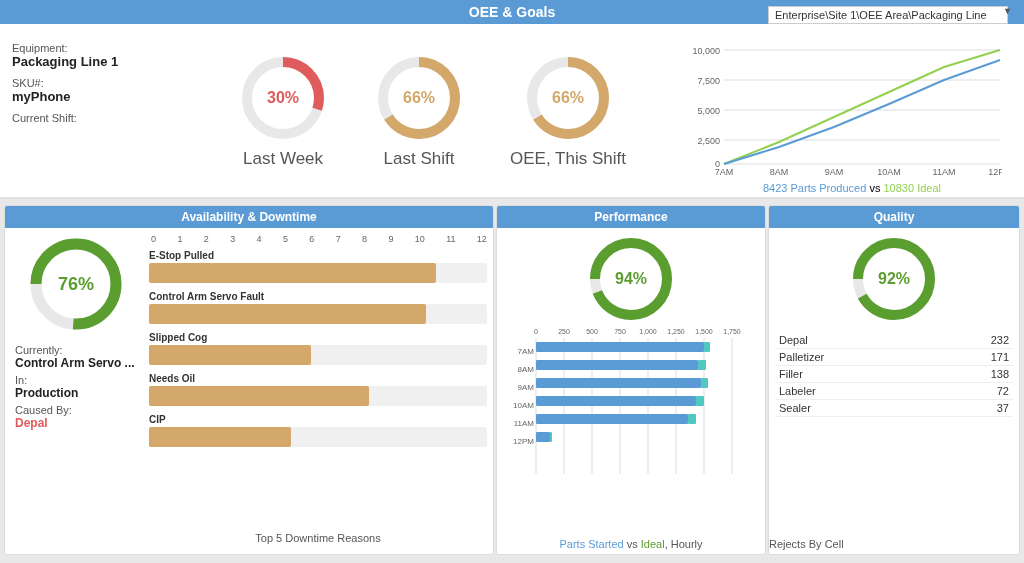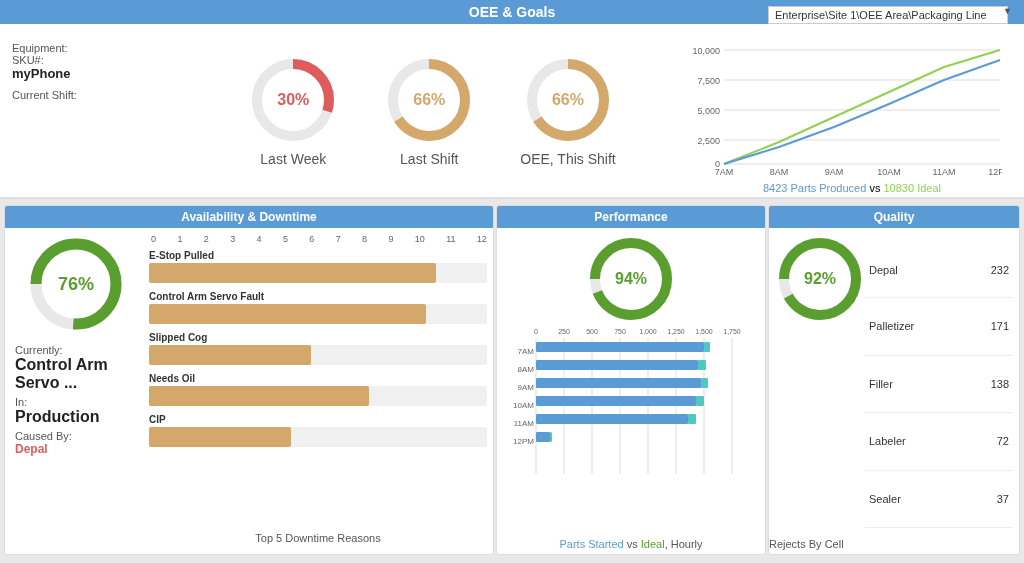--- a/index.html
+++ b/index.html
@@ -80,21 +80,21 @@
       flex: 1;
       justify-content: center;
     }
 
     .gauge-item {
       display: flex;
       flex-direction: column;
       align-items: center;
     }
     .gauge-item .gauge-label {
-      font-size: 14px;
+      font-size: 17px;
       color: #555;
       margin-top: 6px;
     }
 
     
     .donut-container {
       position: relative;
       width: 90px;
       height: 90px;
     }
@@ -174,21 +174,21 @@
     .current-info {
       margin-top: 10px;
       font-size: 11px;
       color: #555;
       width: 100%;
       padding-left: 4px;
     }
     .current-info .val {
       font-weight: bold;
       color: #222;
-      font-size: 16px;
+      font-size: 12px;
     }
     .caused-by-val {
       color: #e05c5c !important;
       font-weight: bold;
       font-size: 12px;
     }
 
     .bar-chart-area {
       flex: 1;
       display: flex;
@@ -259,21 +259,22 @@
       padding: 4px 0;
     }
 
     
     .quality-panel {
       flex: 1;
     }
     .quality-content {
       flex: 1;
       display: flex;
-      flex-direction: row;
+      flex-direction: column;
+      align-items: center;
       padding: 6px;
     }
     .quality-table {
       width: 100%;
       margin-top: 8px;
       border-collapse: collapse;
     }
     .quality-table tr td {
       padding: 2px 4px;
       font-size: 11px;
@@ -301,20 +302,21 @@
     <select class="header-dropdown">
       <option>Enterprise\Site 1\OEE Area\Packaging Line 1</option>
     </select>
   </div>
 </div>
 
 <div class="top-section">
 
   <div class="equipment-info">
     <div class="label">Equipment:</div>
+    <div class="value">Packaging Line 1</div>
     <div class="label">SKU#:</div>
     <div class="value">myPhone</div>
     <div class="label">Current Shift:</div>
   </div>
 
   <div class="gauges-area">
 
     <div class="gauge-item">
       <div class="donut-container">
         <svg width="90" height="90" viewBox="0 0 90 90">

